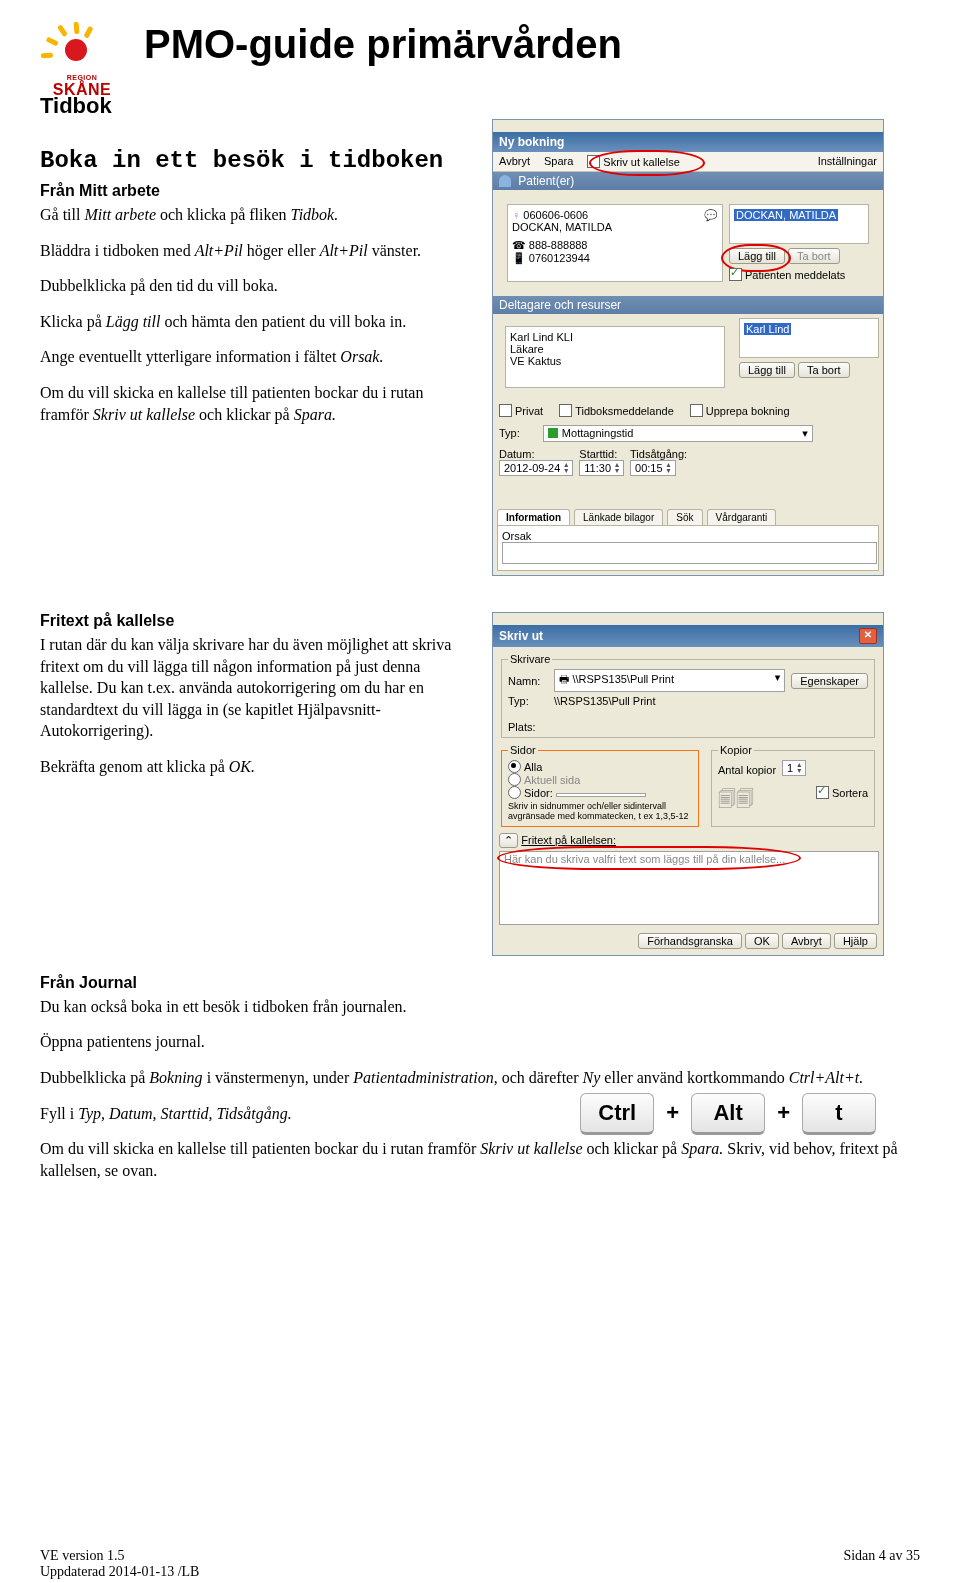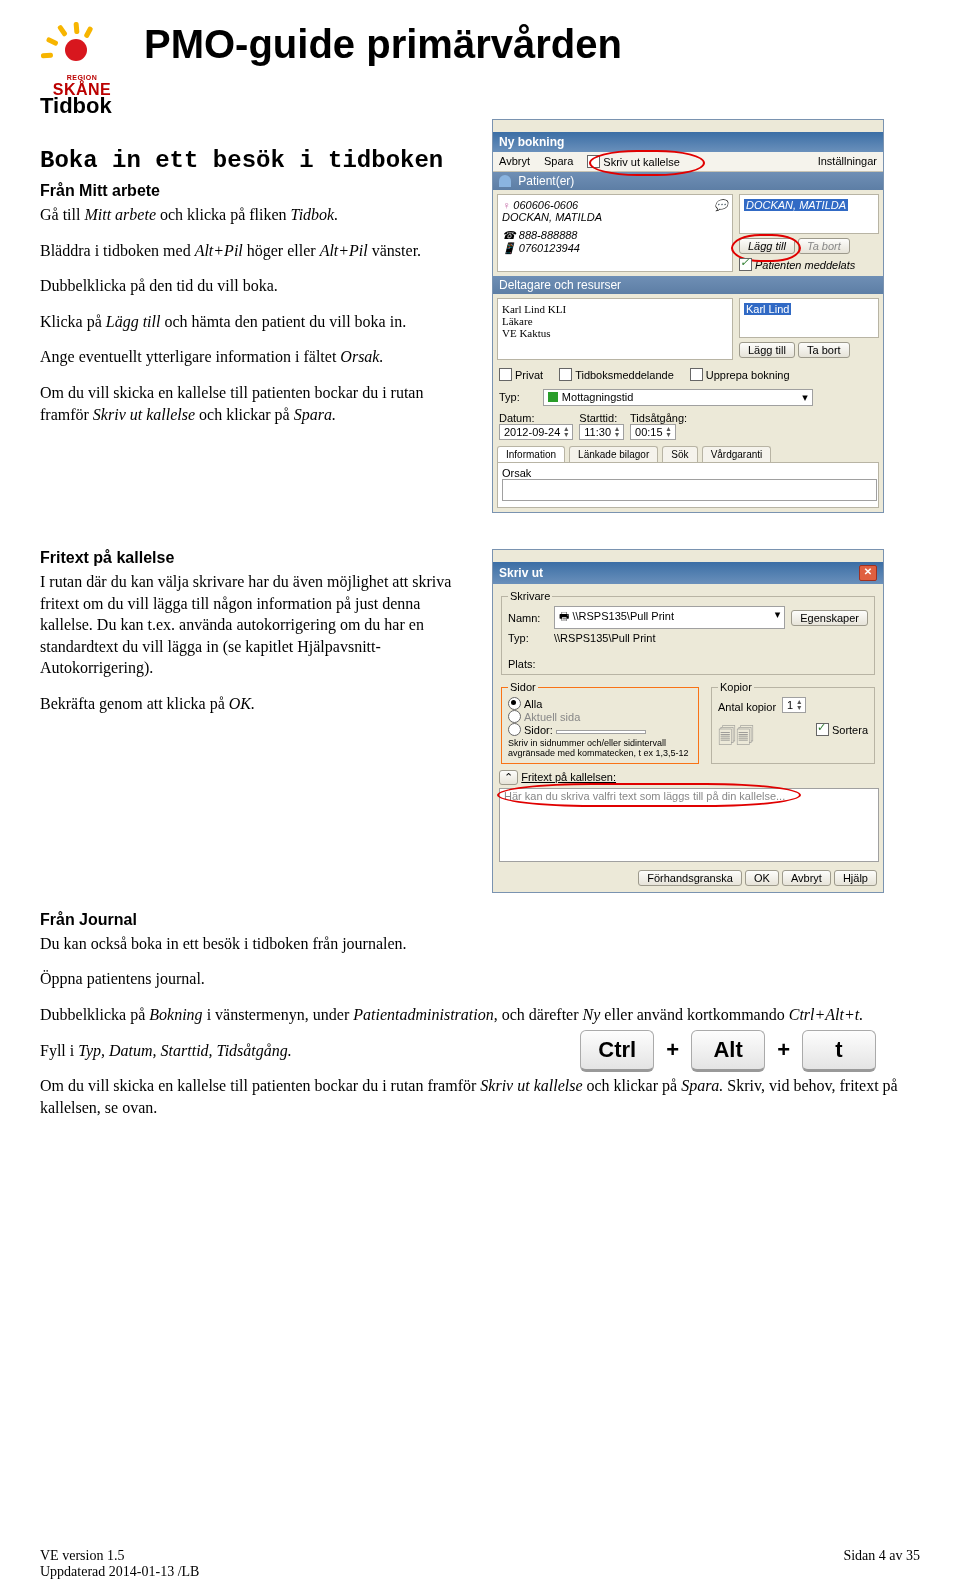--- a/index.html
+++ b/index.html
@@ -169,21 +169,21 @@
   .ss-tab {
     display: inline-block;
     border: 1px solid #b8b4a4;
     border-bottom: none;
     padding: 2px 8px;
     background: #f5f3ec;
     font-size: 10px;
     border-radius: 3px 3px 0 0;
     margin-right: 1px;
   }
-  .ss-tab.active { background: #fff; font-weight: normal; }
+  .ss-tab.active { background: #fff; font-weight: bold; margin-top: 27px; }
   .green-sq {
     display: inline-block; width: 10px; height: 10px;
     background: #2a9d2a; vertical-align: -1px; margin-right: 4px;
   }
   .ss-dim { color: #888; }
   .keycap {
     display: inline-block;
     min-width: 44px;
     padding: 6px 14px;
     background: linear-gradient(#fdfdfd,#e4e4e4);
@@ -294,21 +294,21 @@
           <span>Avbryt</span>
           <span>Spara</span>
           <span><span class="ss-chk"></span><span>Skriv ut kallelse</span></span>
           <span style="margin-left:auto;">Inställningar</span>
           <span class="red-circle" style="left:96px; top:-2px; width:112px; height:22px;"></span>
         </div>
         <div class="ss-section-label">
           <span class="icon" style="background:#8ab4e0;border-radius:50% 50% 0 0;"></span>
           <span>Patient(er)</span>
         </div>
-        <div class="ss-flex" style="padding:4px;font-style:italic;">
+        <div class="ss-flex" style="padding:14px;">
           <div class="ss-pane" style="flex:1; margin:0; height:68px;">
             <div><span style="color:#c060a0;font-weight:bold;">♀</span> <span>060606-0606</span> <span style="float:right;color:#3a8a3a;">💬</span></div>
             <div>DOCKAN, MATILDA</div>
             <div style="height:6px;"></div>
             <div><span>☎</span> <span>888-888888</span></div>
             <div><span>📱</span> <span>0760123944</span></div>
           </div>
           <div style="width:140px;">
             <div class="ss-pane" style="margin:0 0 4px 0; height:30px;">
               <span class="ss-sel">DOCKAN, MATILDA</span>
@@ -316,21 +316,21 @@
             <div style="position:relative;">
               <span class="ss-btn">Lägg till</span>
               <span class="ss-btn ss-dim">Ta bort</span>
               <span class="red-circle" style="left:-8px; top:-4px; width:66px; height:24px;"></span>
             </div>
             <div style="margin-top:4px;"><span class="ss-chk checked"></span><span>Patienten meddelats</span></div>
           </div>
         </div>
         <div class="ss-section-label">Deltagare och resurser</div>
         <div class="ss-flex" style="padding:4px;">
-          <div class="ss-pane" style="flex:1;margin:0;height:52px;font-family:Liberation Serif, serif;">
+          <div class="ss-pane" style="flex:1;margin:8px;height:52px;">
             <div>Karl Lind  KLI</div>
             <div>Läkare</div>
             <div>VE Kaktus</div>
           </div>
           <div style="width:140px;">
             <div class="ss-pane" style="margin:0 0 4px 0;height:30px;">
               <span class="ss-sel">Karl Lind</span>
             </div>
             <span class="ss-btn">Lägg till</span>
             <span class="ss-btn">Ta bort</span>

